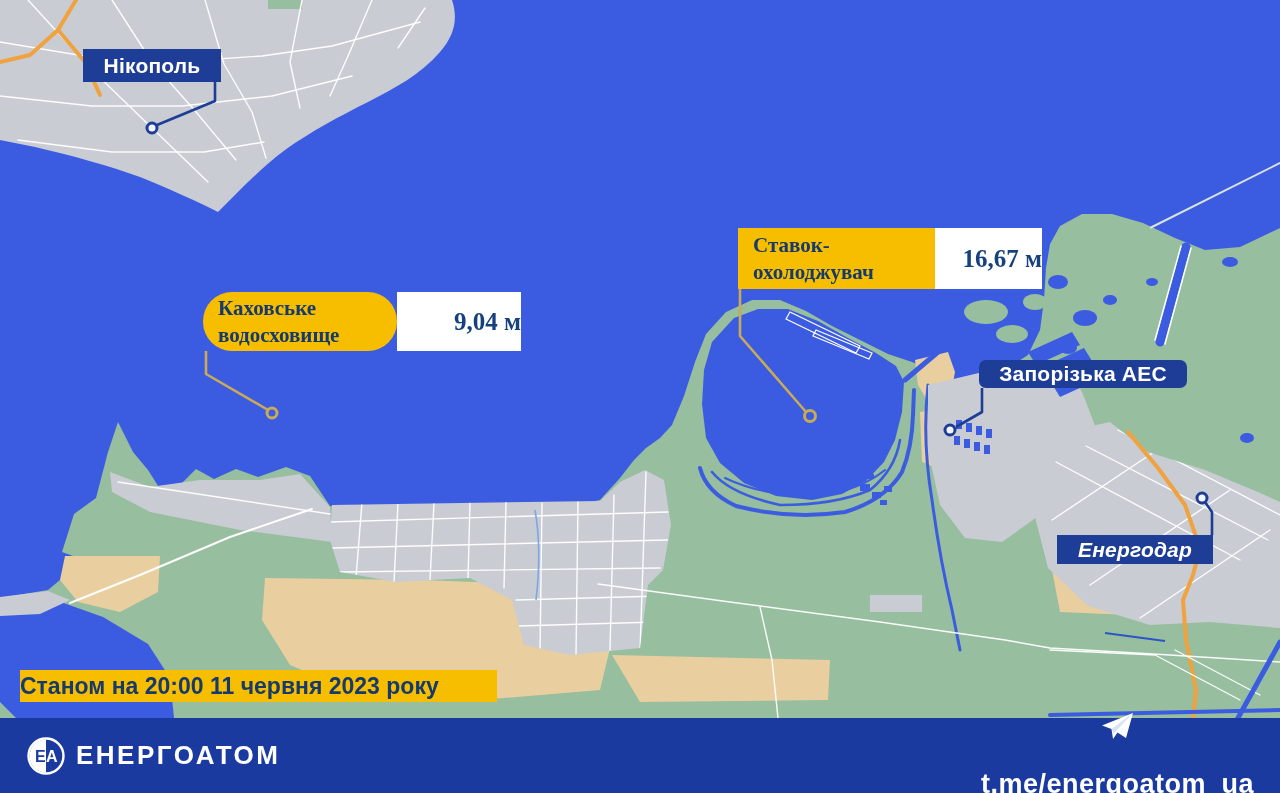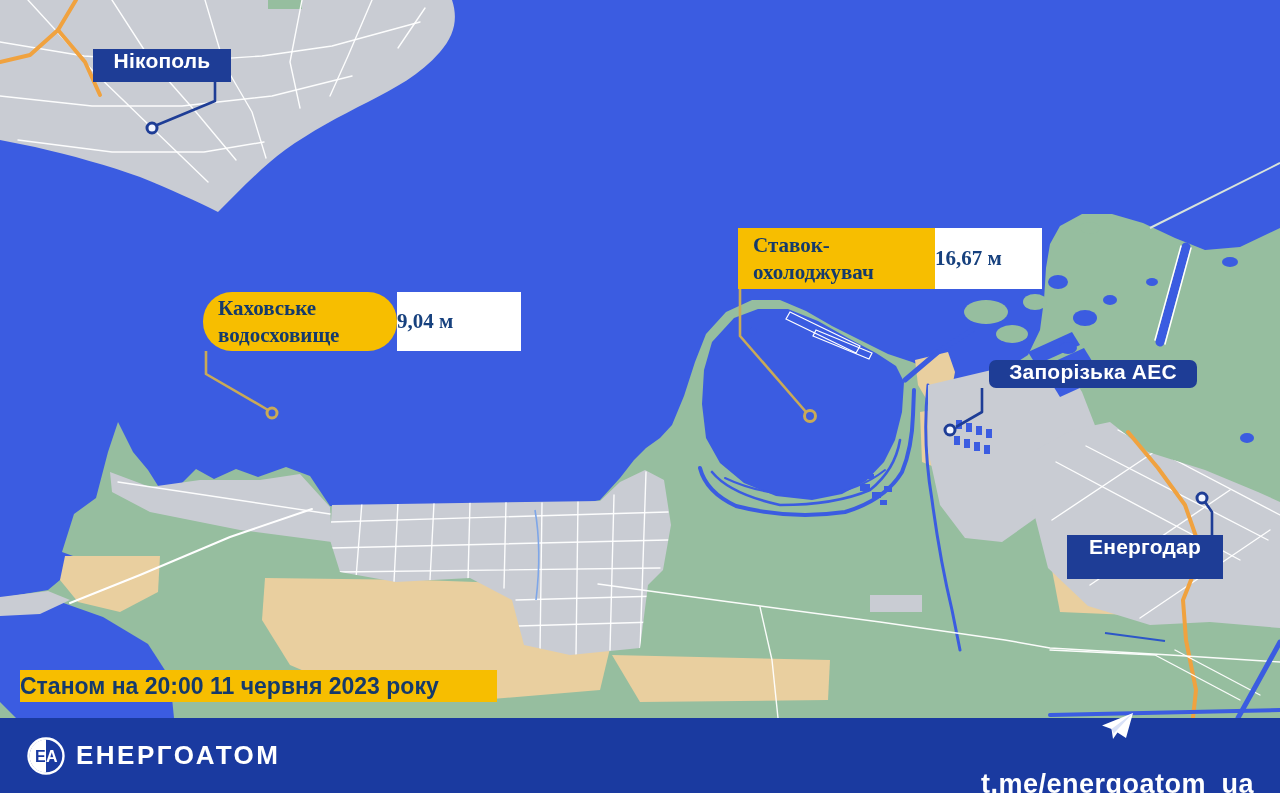--- a/index.html
+++ b/index.html
@@ -23,28 +23,28 @@
   .street-bold{stroke:var(--street);stroke-width:2;fill:none;stroke-linecap:round;stroke-linejoin:round}
   .orange{stroke:var(--road-orange);stroke-width:4;fill:none;stroke-linecap:round;stroke-linejoin:round}
   .chan{stroke:var(--water);fill:none;stroke-linecap:round;stroke-linejoin:round}
   .wline{stroke:#FFFFFF;fill:none;stroke-linecap:round}
   .ptr-navy{stroke:var(--label-navy);stroke-width:2.6;fill:none;stroke-linejoin:round}
   .ptr-gold{stroke:var(--pointer-gold);stroke-width:2.6;fill:none;stroke-linejoin:round}
   .mark-navy{stroke:var(--label-navy);stroke-width:3;fill:#F2F5FF}
   .mark-gold{stroke:var(--pointer-gold);stroke-width:3;fill:none}
 
   
-  .lbl{position:absolute;display:flex;justify-content:center;
-       font-weight:700;letter-spacing:.2px;margin-left:10px;}
+  .lbl{position:absolute;display:flex;align-items:center;justify-content:center;
+       font-weight:700;letter-spacing:.2px;}
   .lbl-navy{background:var(--label-navy);color:#fff;font-size:21px;}
   .combo{position:absolute;display:flex;font-family:Liberation Serif, serif;}
   .combo .y{background:var(--label-yellow);color:var(--text-navy);font-weight:700;font-size:21px;
             line-height:1.25;display:flex;flex-direction:column;justify-content:center;padding-left:15px;}
-  .combo .w{background:#fff;color:var(--value-navy);font-weight:700;font-size:21px;
-            display:flex;align-items:center;justify-content:flex-start;}
+  .combo .w{background:#fff;color:var(--value-navy);font-weight:700;font-size:25px;
+            display:flex;align-items:center;justify-content:flex-end;}
   .stamp{position:absolute;background:var(--label-yellow);color:var(--text-navy);
          font-weight:700;font-size:23px;display:flex;align-items:center;}
 
   
   .footer{position:absolute;left:0;top:718px;width:1280px;height:75px;background:var(--footer-bg);
           display:flex;align-items:center;justify-content:space-between;padding:0 26px;}
   .brand{display:flex;align-items:center;gap:10px;color:#fff;font-weight:700;font-size:26px;letter-spacing:2.5px;}
   .tg{display:flex;align-items:center;gap:28px;color:#fff;font-size:27px;font-weight:700;letter-spacing:.5px;flex-direction:column;}
 </style>
 </head>
@@ -249,21 +249,21 @@
     </div>
     <div class="w" style="width:107px;">
       <span>16,67 м</span>
     </div>
   </div>
 
   <div class="lbl lbl-navy" style="left:979px;top:360px;width:208px;height:28px;border-radius:7px;">
     <span>Запорізька АЕС</span>
   </div>
 
-  <div class="lbl lbl-navy" style="left:1057px;top:535px;width:156px;height:44px;">
+  <div class="lbl lbl-navy" style="left:1057px;top:535px;width:156px;height:29px;font-style:italic;">
     <span>Енергодар</span>
   </div>
 
   <div class="stamp" style="left:20px;top:670px;width:477px;height:32px;">
     <span>Станом на 20:00 11 червня 2023 року</span>
   </div>
 
   <div class="footer">
     <div class="brand">
       <svg width="40" height="40" viewBox="0 0 40 40">

